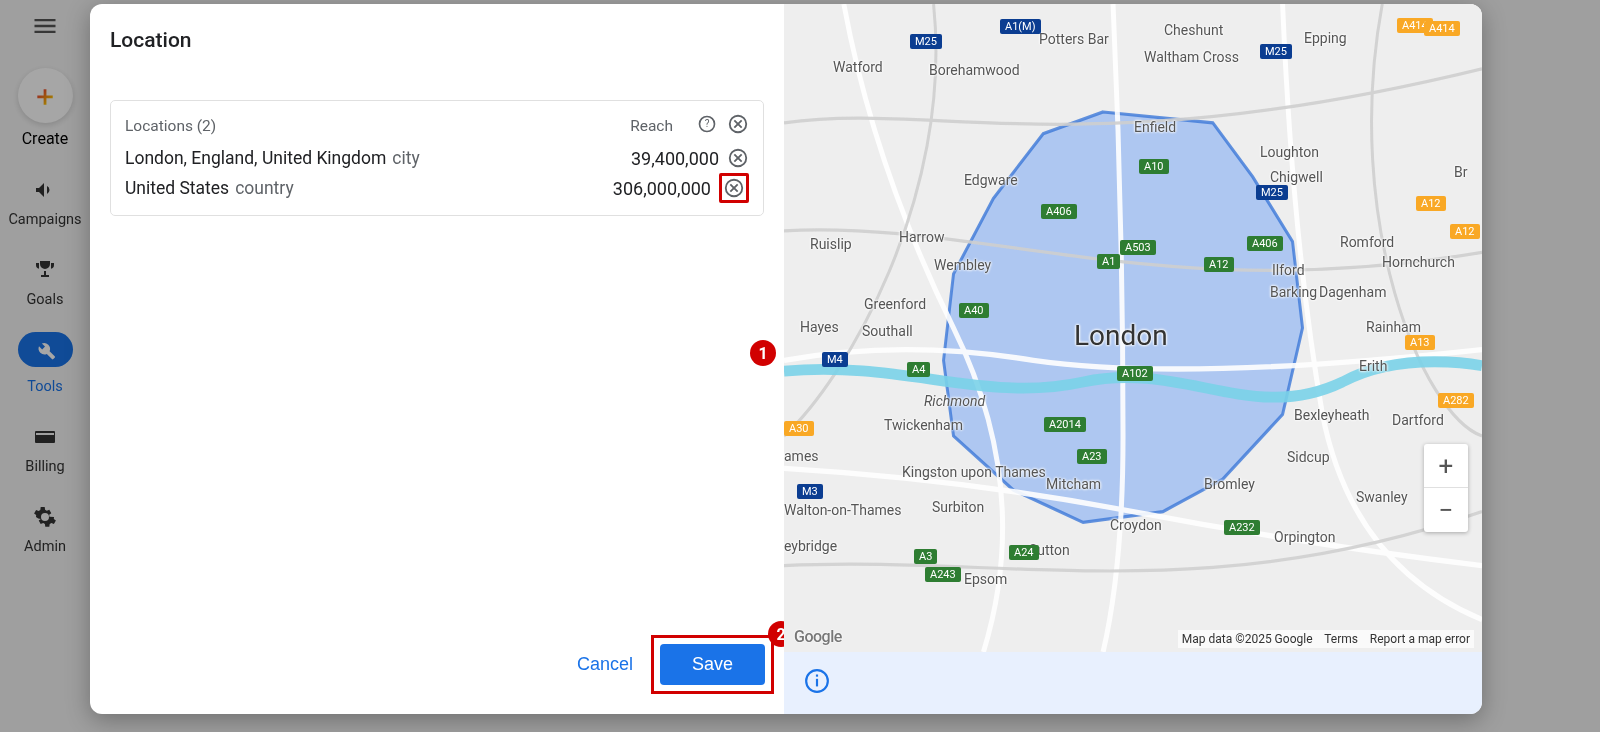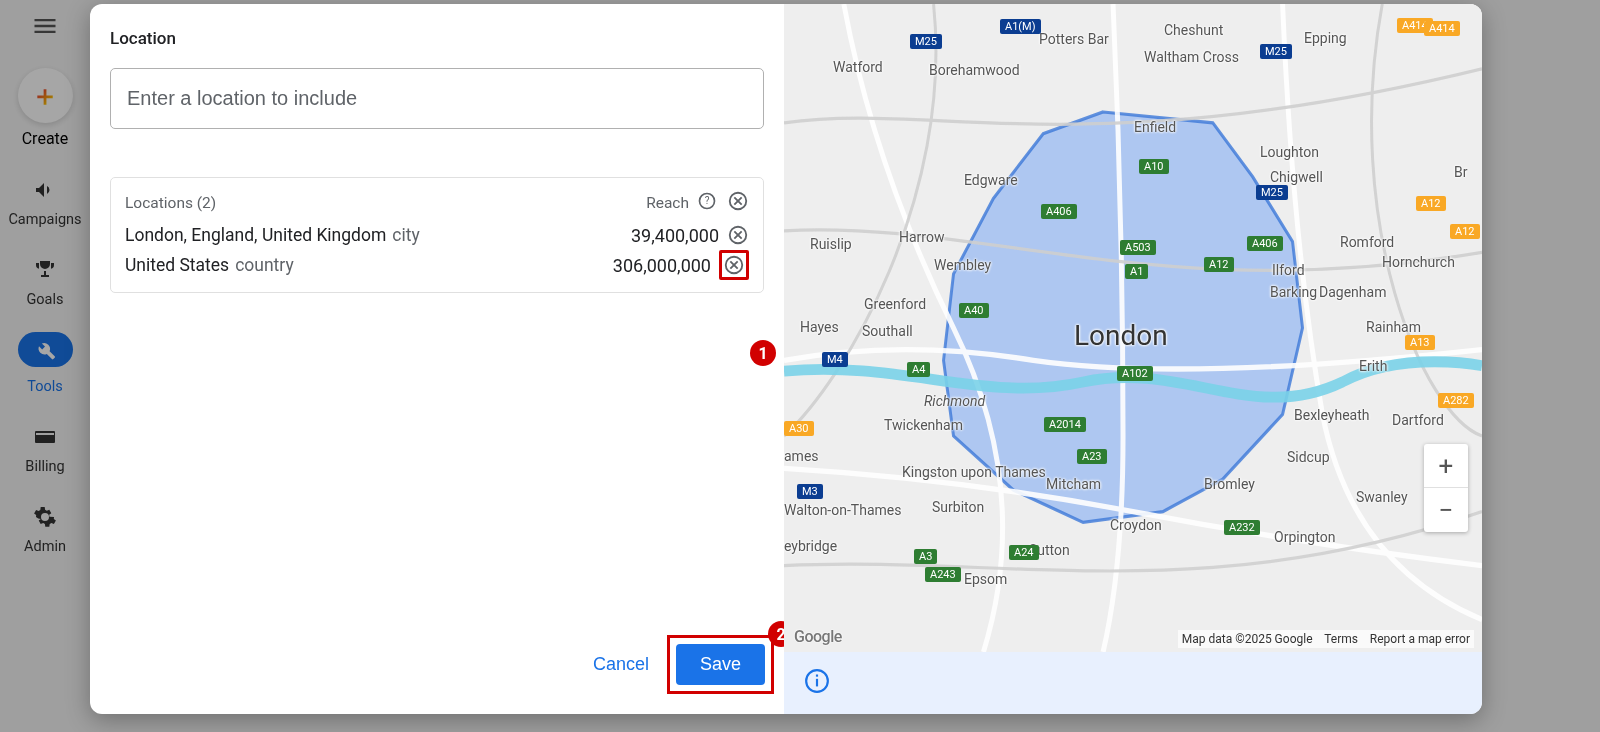--- a/index.html
+++ b/index.html
@@ -103,21 +103,21 @@
     flex: 0 0 694px;
     display: flex;
     flex-direction: column;
     padding: 24px 0 20px 0;
     position: relative;
   }
   .left-inner {
     padding: 0 20px;
   }
   .modal-title {
-    font-size: 17px;
+    font-size: 21px;
     font-weight: 500;
     color: #202124;
     margin-bottom: 20px;
   }
   .loc-input {
     width: 100%;
     border: 1px solid #b0b0b0;
     border-radius: 5px;
     padding: 18px 16px;
     font-size: 20px;
@@ -132,21 +132,21 @@
     padding: 12px 14px 8px 14px;
   }
   .loc-head {
     display: flex;
     align-items: center;
     color: #5f6368;
     font-size: 15.5px;
     margin-bottom: 8px;
   }
   .loc-head .spacer { flex: 1; }
-  .loc-head .reach { margin-right: 8px; }
+  .loc-head .reach { margin-right: 24px; }
   .loc-row {
     display: flex;
     align-items: center;
     font-size: 17.5px;
     color: #202124;
     margin: 4px 0;
   }
   .loc-row .label { }
   .loc-row .type { color: #5f6368; margin-left: 6px; }
   .loc-row .spacer { flex: 1; }
@@ -184,21 +184,21 @@
     padding: 6px;
     display: inline-flex;
   }
   .save-btn {
     background: #1a73e8;
     color: #fff;
     border: none;
     border-radius: 4px;
     font-size: 18px;
     font-weight: 500;
-    padding: 10px 24px;
+    padding: 10px 32px;
     cursor: pointer;
   }
   .callout-badge {
     position: absolute;
     width: 26px;
     height: 26px;
     background: #d10000;
     border-radius: 50%;
     color: #fff;
     font-size: 16px;
@@ -363,21 +363,20 @@
     </div>
   </div>
 </div>
 
 <div class="scrim"></div>
 
 <div class="modal">
   <div class="left-panel">
     <div class="left-inner">
       <div class="modal-title">Location</div>
-      <input class="loc-input" type="text" placeholder="Enter a location to include" style="">
       <div class="loc-card">
         <div class="loc-head">
           <span>Locations (2)</span>
           <span class="spacer"></span>
           <span class="reach">Reach</span>
           <span style="margin-right:10px;color:#5f6368;">
             <svg width="20" height="20" viewBox="0 0 24 24">
                 <circle cx="12" cy="12" r="9" fill="none" stroke="currentColor" stroke-width="2"></circle>
                 <text x="12" y="16" text-anchor="middle" font-size="12" fill="currentColor">?</text>
               </svg>
@@ -505,21 +504,21 @@
       <div class="road-tag m" style="left:126px; top:30px;">M25</div>
       <div class="road-tag m" style="left:476px; top:40px;">M25</div>
       <div class="road-tag m" style="left:472px; top:181px;">M25</div>
       <div class="road-tag m" style="left:38px; top:348px;">M4</div>
       <div class="road-tag m" style="left:13px; top:480px;">M3</div>
 
       <div class="road-tag a-green" style="left:355px; top:155px;">A10</div>
       <div class="road-tag a-green" style="left:257px; top:200px;">A406</div>
       <div class="road-tag a-green" style="left:336px; top:236px;">A503</div>
       <div class="road-tag a-green" style="left:463px; top:232px;">A406</div>
-      <div class="road-tag a-green" style="left:313px; top:260px;margin-left:28px;">A1</div>
+      <div class="road-tag a-green" style="left:313px; top:250px;">A1</div>
       <div class="road-tag a-green" style="left:420px; top:253px;">A12</div>
       <div class="road-tag a-green" style="left:175px; top:299px;">A40</div>
       <div class="road-tag a-green" style="left:123px; top:358px;">A4</div>
       <div class="road-tag a-green" style="left:260px; top:413px;">A2014</div>
       <div class="road-tag a-green" style="left:293px; top:445px;">A23</div>
       <div class="road-tag a-green" style="left:333px; top:362px;">A102</div>
       <div class="road-tag a-green" style="left:225px; top:541px;">A24</div>
       <div class="road-tag a-green" style="left:440px; top:516px;text-align:right;">A232</div>
       <div class="road-tag a-green" style="left:130px; top:545px;">A3</div>
       <div class="road-tag a-green" style="left:141px; top:563px;">A243</div>

